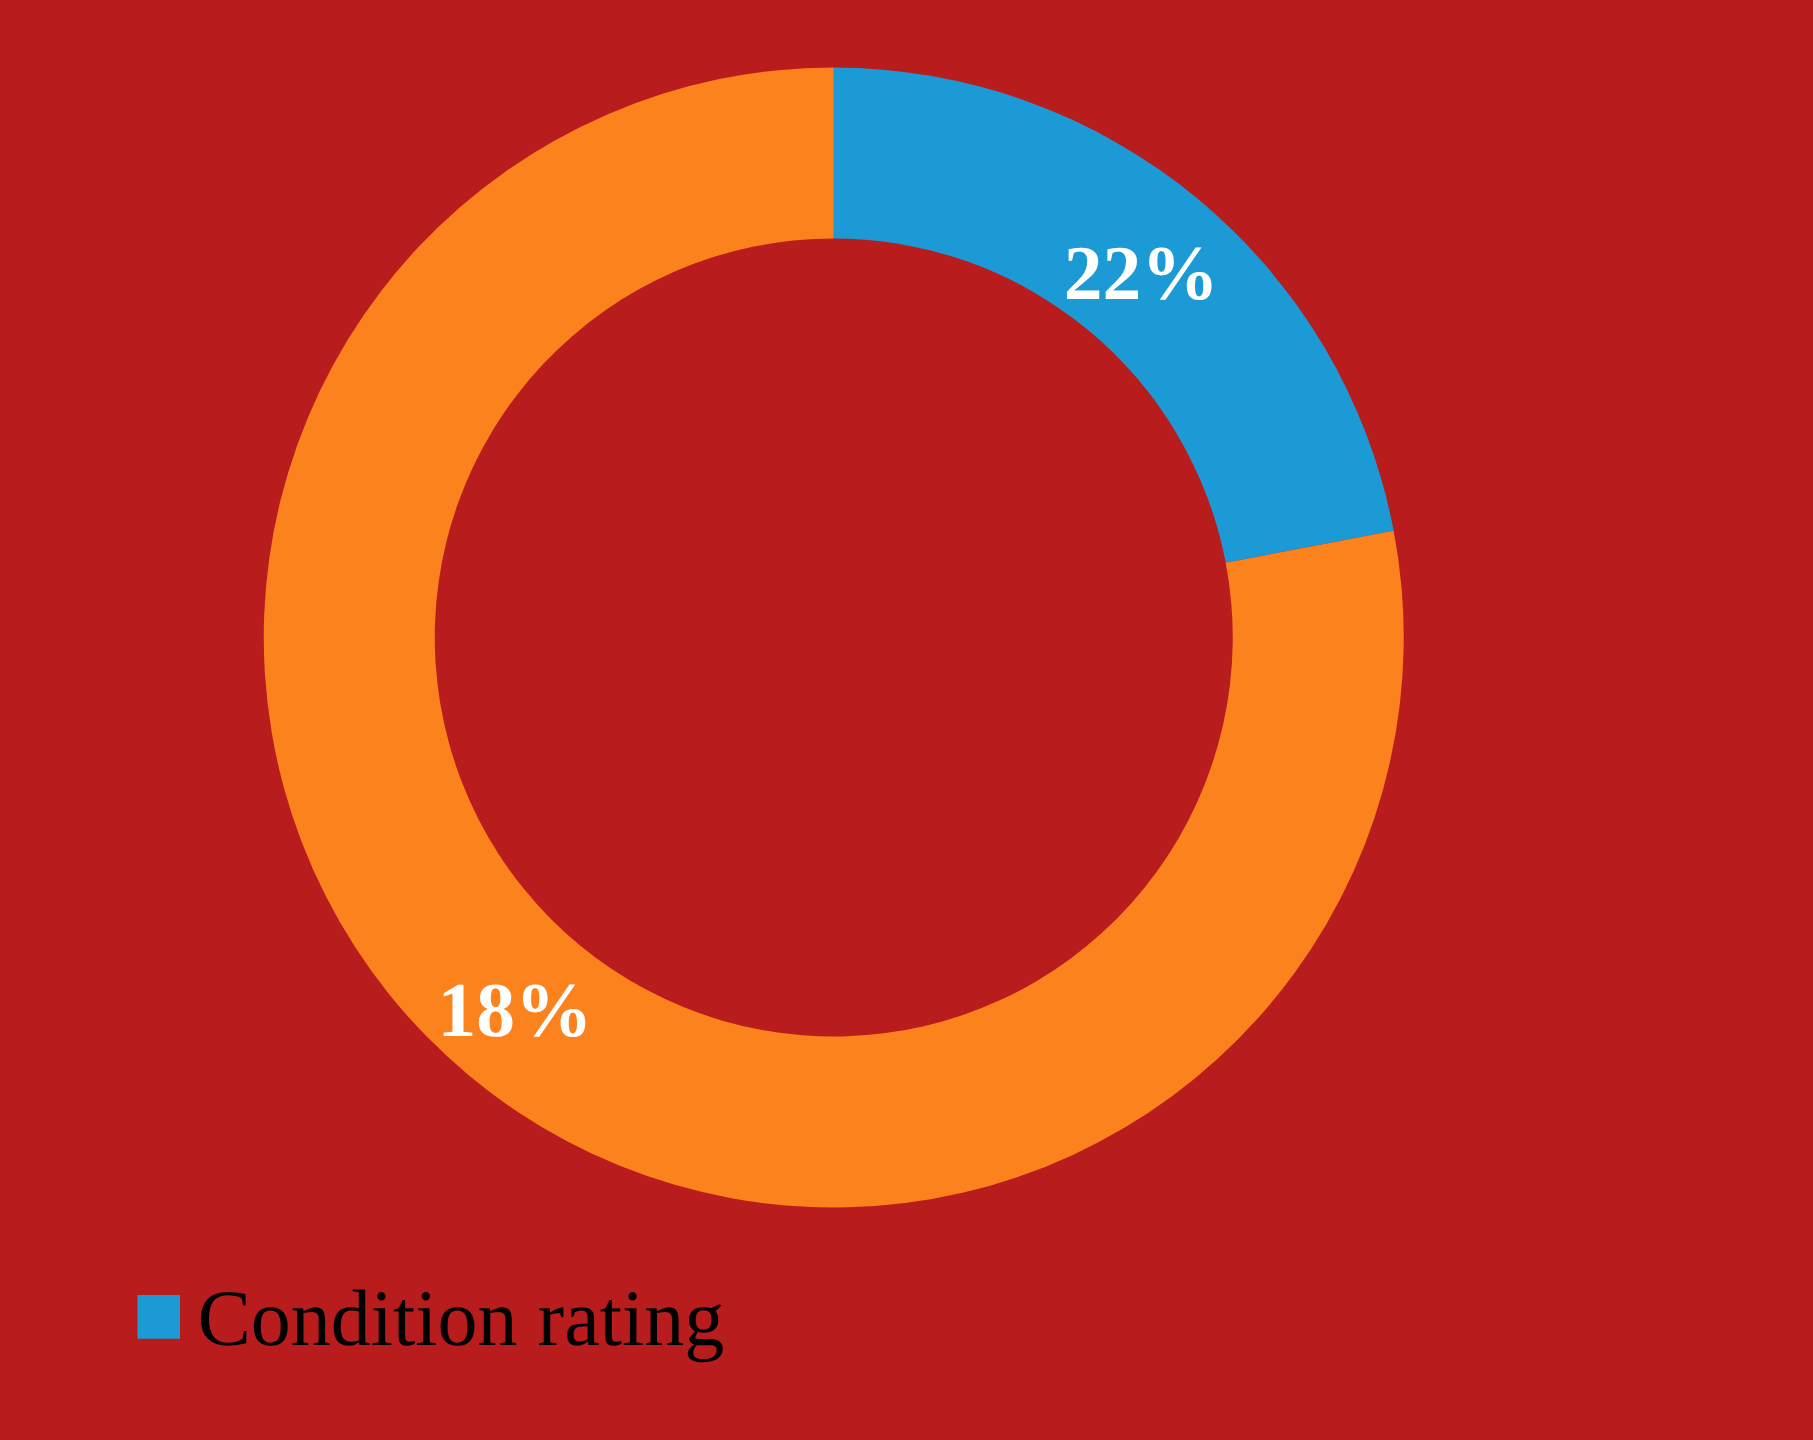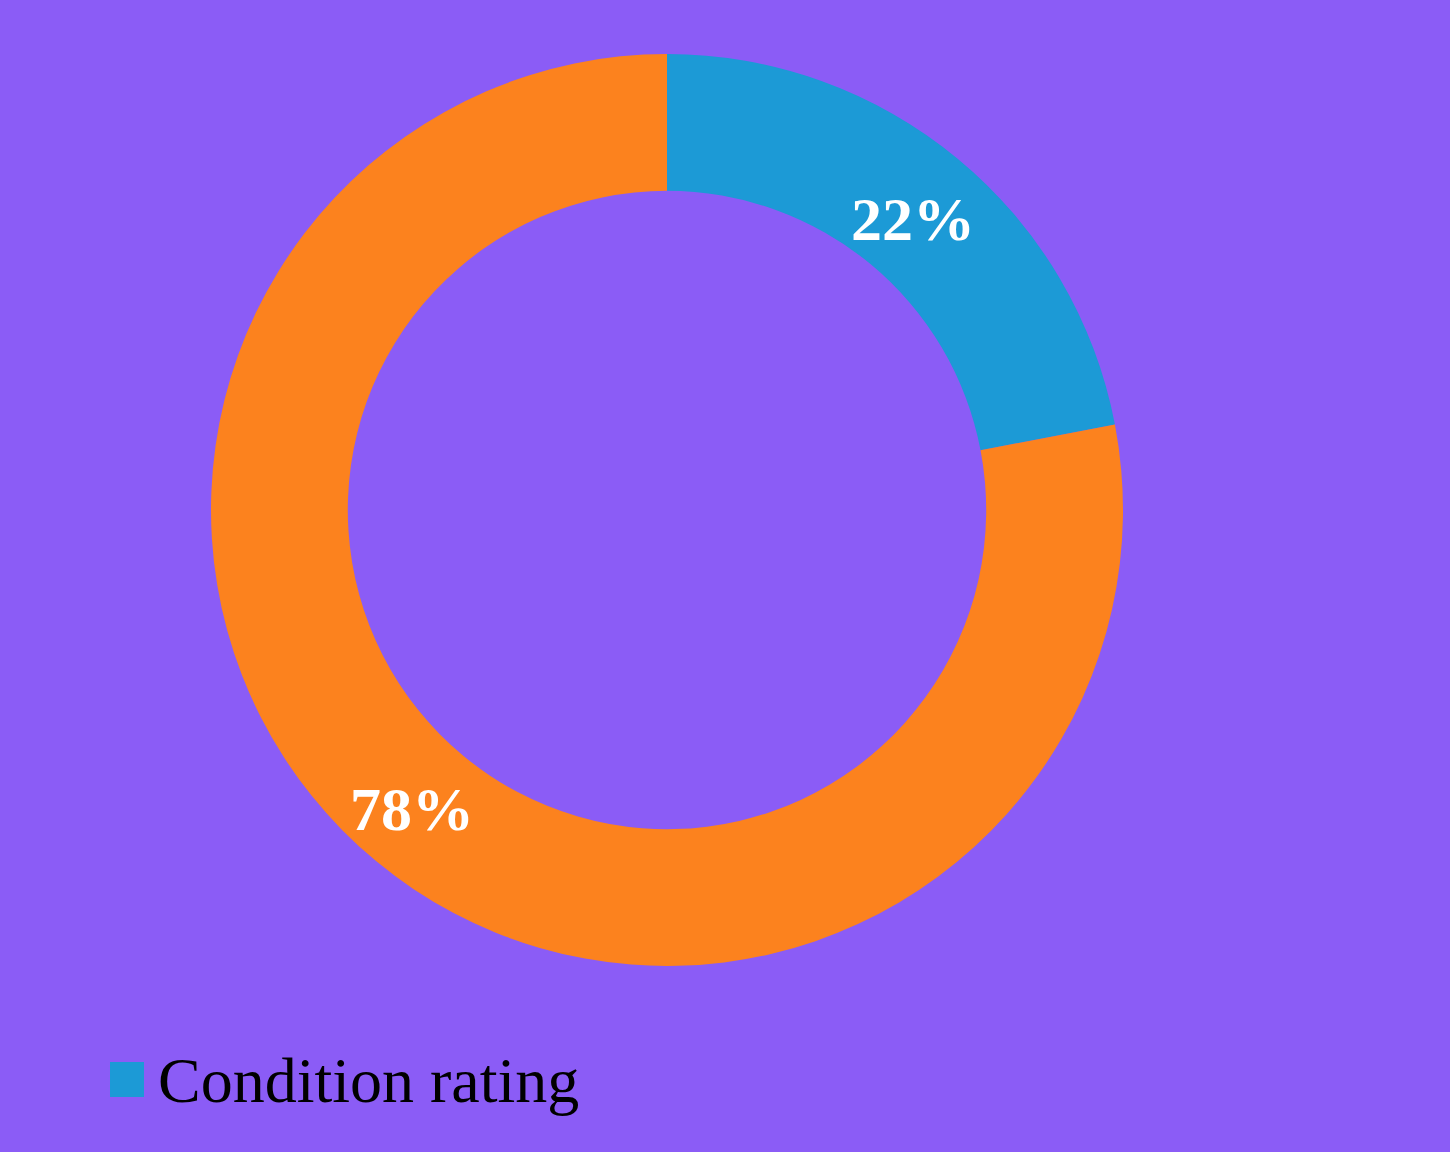--- a/index.html
+++ b/index.html
@@ -8,21 +8,21 @@
     padding: 0;
     background: #ffffff;
   }
   body {
     font-family: "Liberation Serif", "DejaVu Serif", serif;
   }
   #figure {
     position: relative;
     width: 1450px;
     height: 1152px;
-    background: #8b5cf6;
+    background: #b91c1c;
     overflow: hidden;
   }
   #donut-area {
     position: absolute;
     left: 0;
     top: 0;
     width: 1450px;
     height: 1000px;
   }
   #donut-svg {
@@ -44,21 +44,21 @@
     left: 851px;
     top: 188px;
   }
   #label-orange {
     left: 350px;
     top: 778px;
   }
   #legend {
     position: absolute;
     left: 0;
-    top: 1030px;
+    top: 1004px;
     width: 1450px;
     height: 110px;
   }
   .legend-item {
     position: absolute;
     display: flex;
     align-items: center;
     height: 70px;
     top: 14px;
   }
@@ -91,21 +91,21 @@
     <svg id="donut-svg" width="1450" height="1000" viewBox="0 0 1450 1000">
 
       <g id="slices">
           <path d="M 667 54 A 456 456 0 0 1 1114.922986332282 424.5541205489096 L 980.5460904325975 450.1878843842367 A 319.2 319.2 0 0 0 667 190.8 Z" fill="#1C9AD6"></path>
           <path d="M 1114.922986332282 424.5541205489096 A 456 456 0 1 1 666.9999999999999 54 L 666.9999999999999 190.8 A 319.2 319.2 0 1 0 980.5460904325975 450.1878843842367 Z" fill="#FC821E"></path>
         </g>
     </svg>
 
     <div class="slice-label" id="label-blue">22%</div>
 
-    <div class="slice-label" id="label-orange">78%</div>
+    <div class="slice-label" id="label-orange">18%</div>
   </div>
 
   <div id="legend">
 
     <div class="legend-item" id="legend-item-0">
       <span class="legend-swatch" style="background: rgb(28, 154, 214);"></span>
       <span class="legend-text">Condition rating</span>
     </div>
 
 

